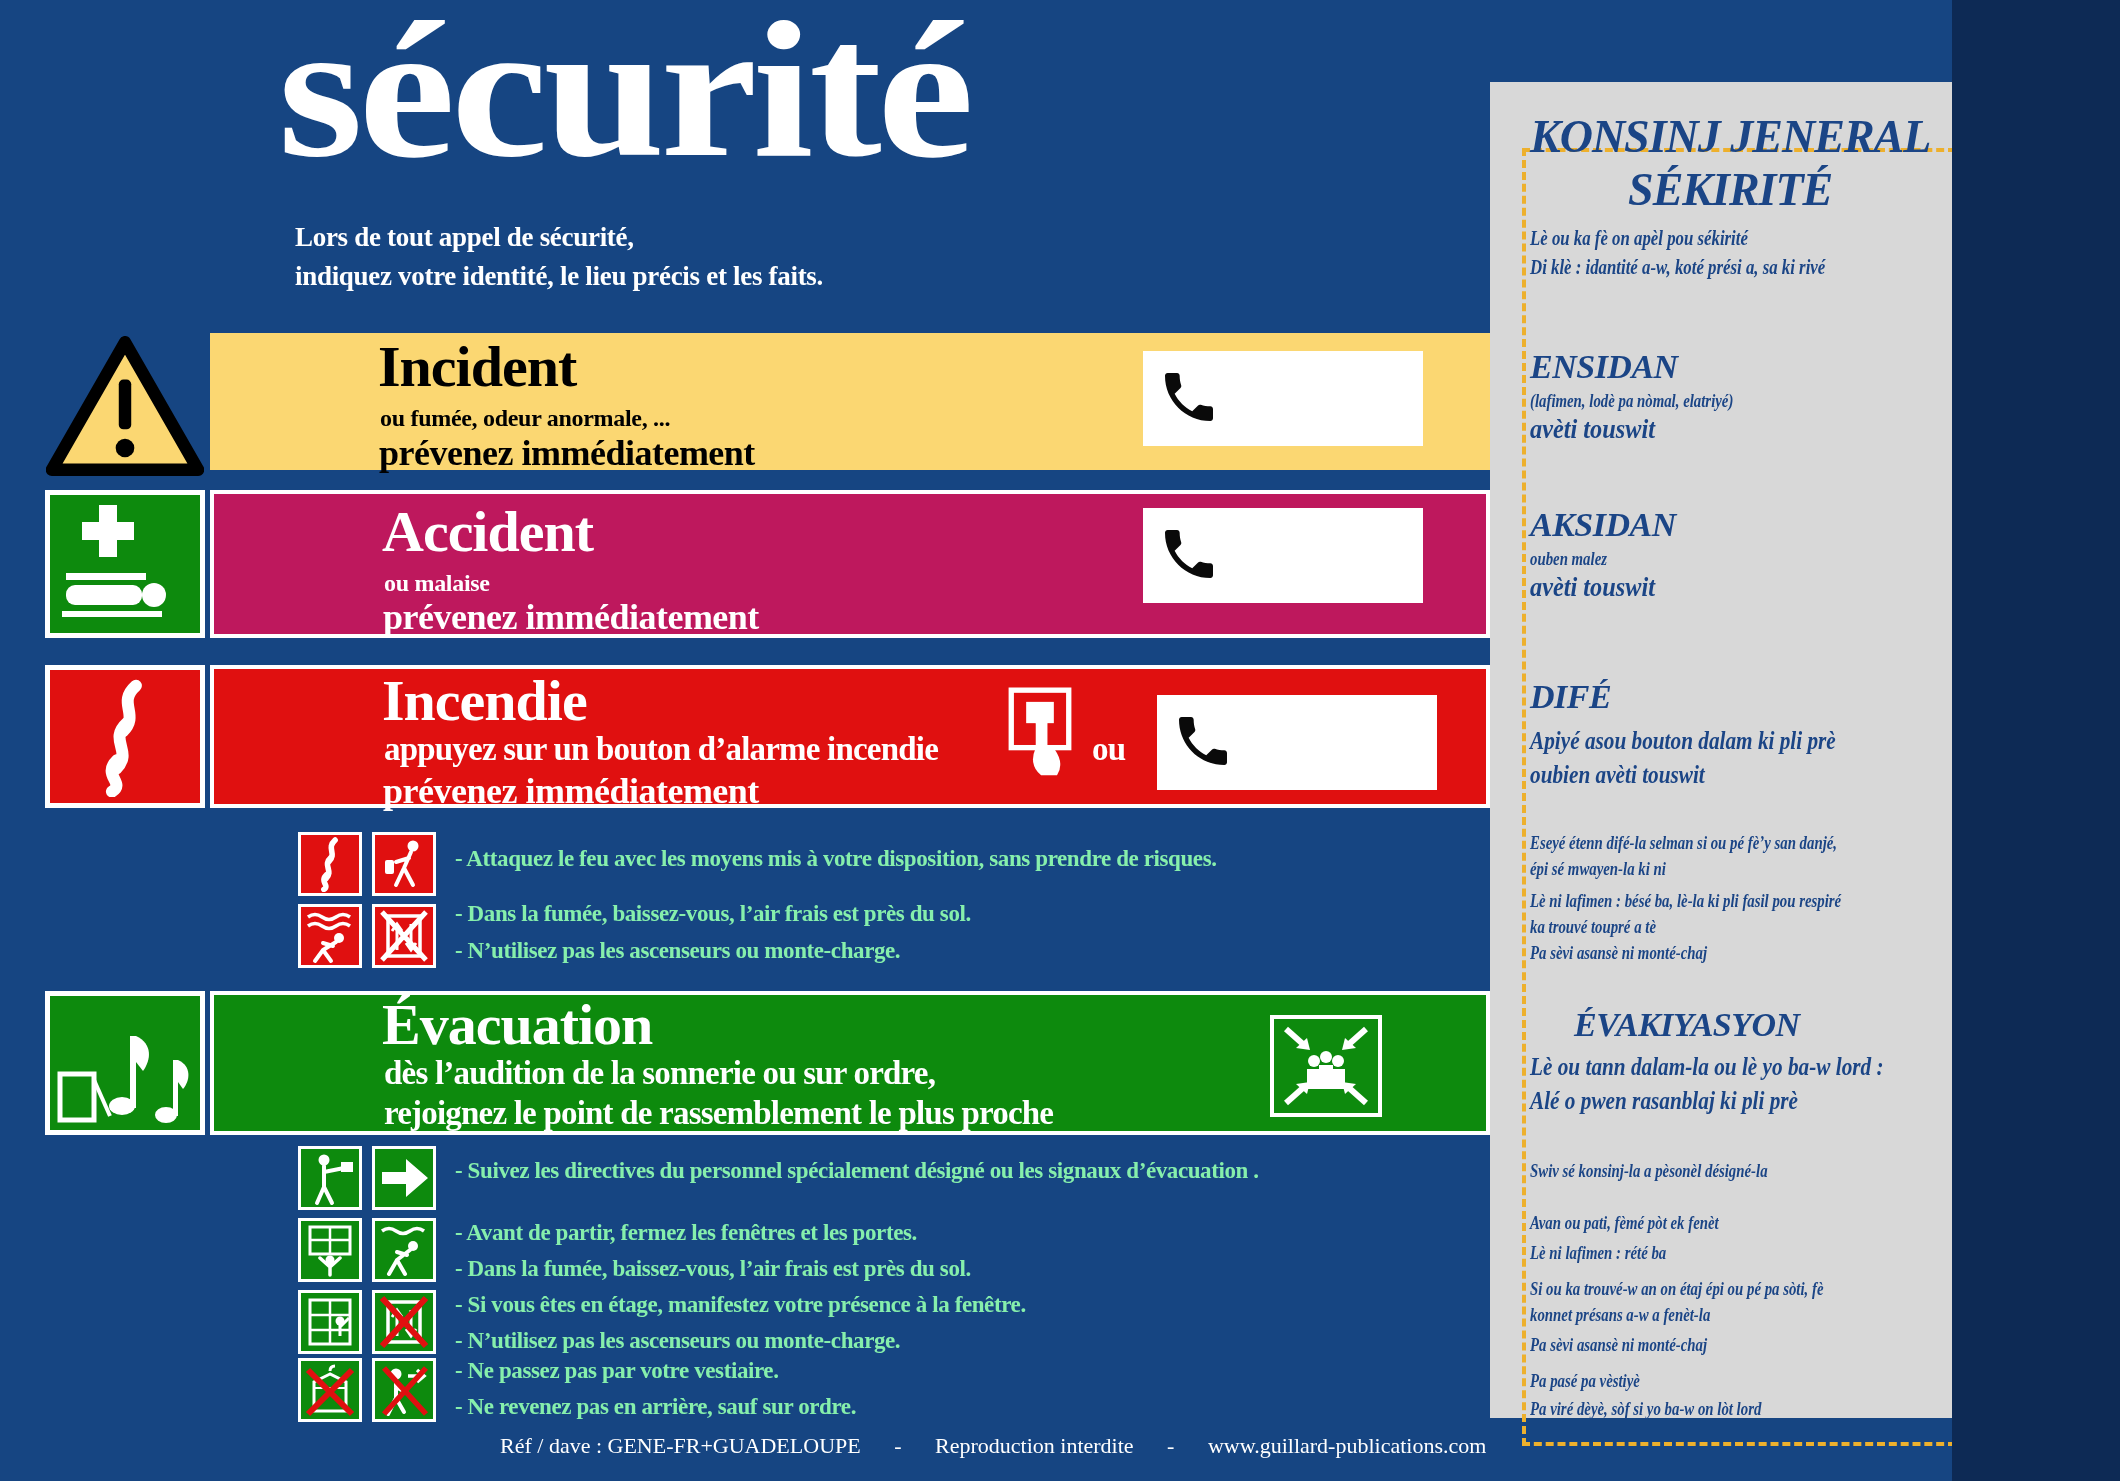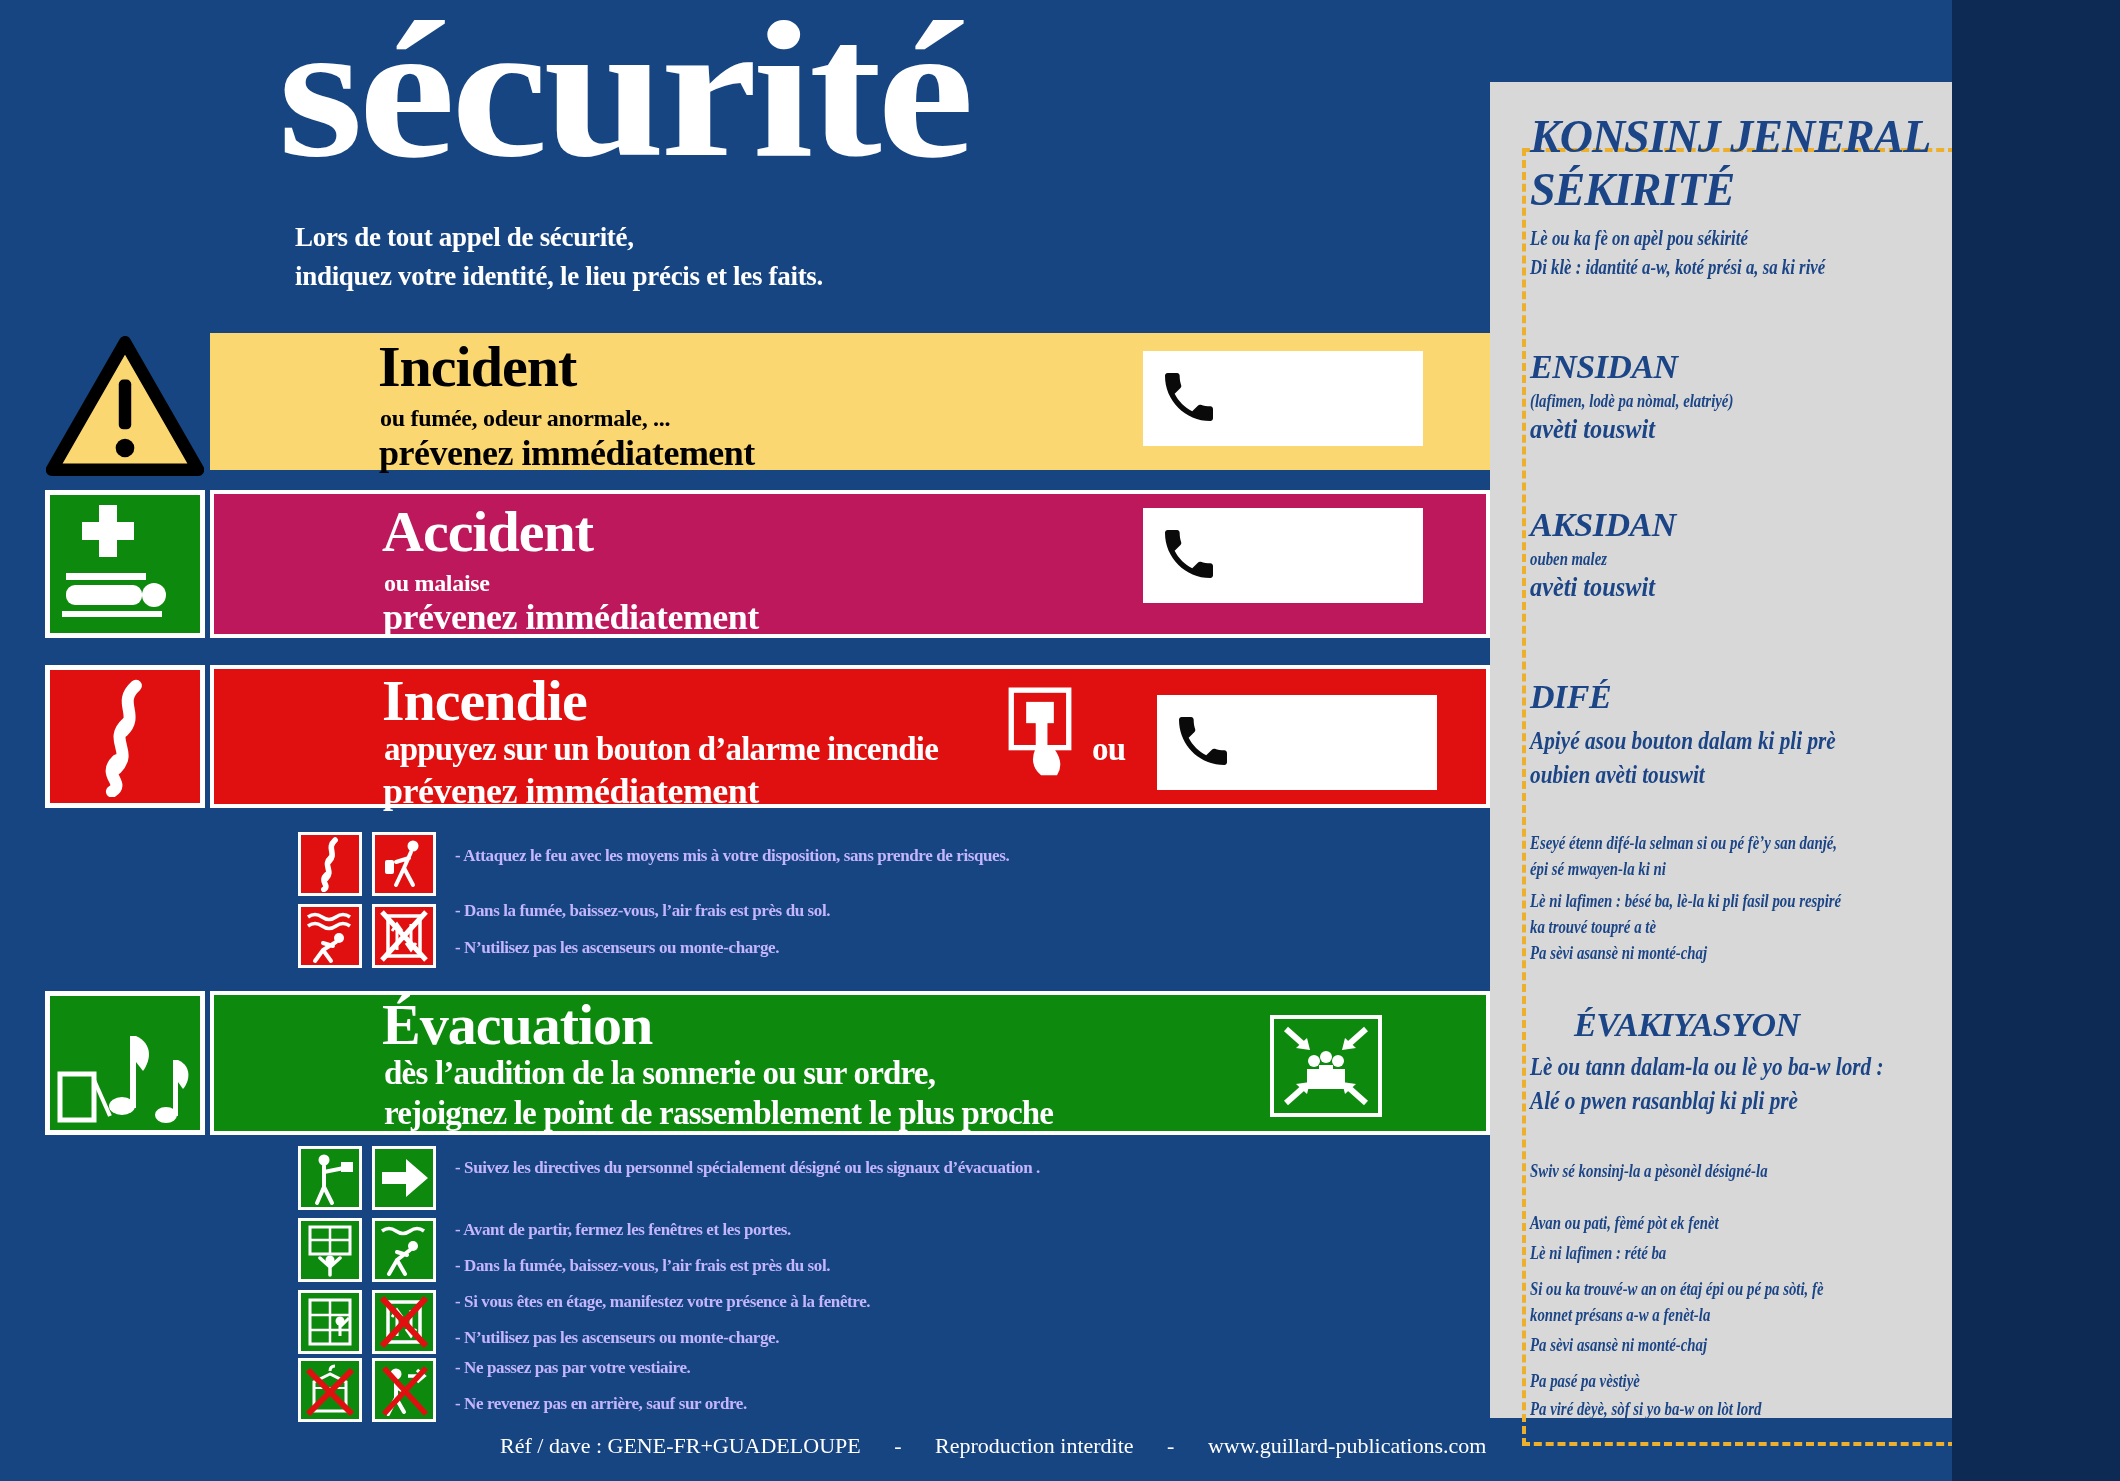--- a/index.html
+++ b/index.html
@@ -43,21 +43,21 @@
   .phone-box svg { position:absolute; left:14px; top:14px; }
 
   
   .picto {
     position:absolute; width:64px; height:64px; box-sizing:border-box;
     border:3px solid #fff; display:flex; align-items:center; justify-content:center;
   }
   .picto-red   { background:#e01010; }
   .picto-green { background:#0d8a0d; }
   .instr {
-    position:absolute; color:#c4b5fd; font-weight:bold; font-size:17px;
+    position:absolute; color:#86efac; font-weight:bold; font-size:23px;
     letter-spacing:-0.4px; white-space:nowrap;
   }
 
   
   .panel { left:1490px; top:82px; width:498px; height:1336px; background:#d8d8d8; }
   .panel-dashes {
     position:absolute; left:32px; top:66px; width:426px; height:1290px;
     border:4px dashed #edb02d;
   }
   .panel .txt { position:absolute; left:40px; color:#1b4586; font-style:italic; font-weight:bold; }
@@ -313,21 +313,21 @@
   <div class="instr" style="left:455px; top:1394px;">- Ne revenez pas en arrière, sauf sur ordre.</div>
 
   <div class="stub" style="left:1990px; top:290px; width:64px; height:74px; background:#fbd772;"></div>
   <div class="stub" style="left:1986px; top:376px; width:72px; height:82px; background:#0d8a0d; border:5px solid #fff;"></div>
   <div class="stub" style="left:1986px; top:471px; width:72px; height:82px; background:#e01010; border:5px solid #fff;"></div>
   <div class="stub" style="left:1986px; top:644px; width:72px; height:78px; background:#0d8a0d; border:5px solid #fff;"></div>
 
   <div class="abs panel">
     <div class="panel-dashes"></div>
 
-    <div class="txt p-title" style="top:28px;">
+    <div class="txt p-title" style="top:28px;text-align:center;">
       <div>KONSINJ JENERAL</div>
       <div>SÉKIRITÉ</div>
     </div>
     <div class="txt p-intro" style="top:142px;">
       <div>Lè ou ka fè on apèl pou sékirité</div>
       <div>Di klè : idantité a-w, koté prési a, sa ki rivé</div>
     </div>
 
     <div class="txt p-sec" style="top:266px;">ENSIDAN</div>
     <div class="txt p-note" style="top:306px;">(lafimen, lodè pa nòmal, elatriyé)</div>

